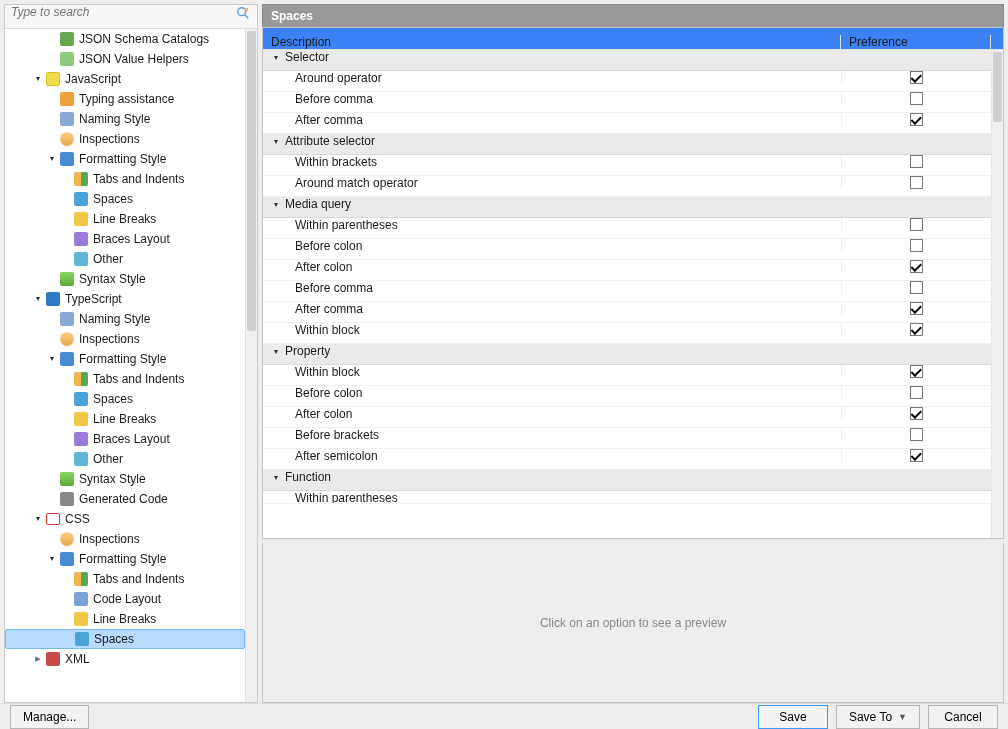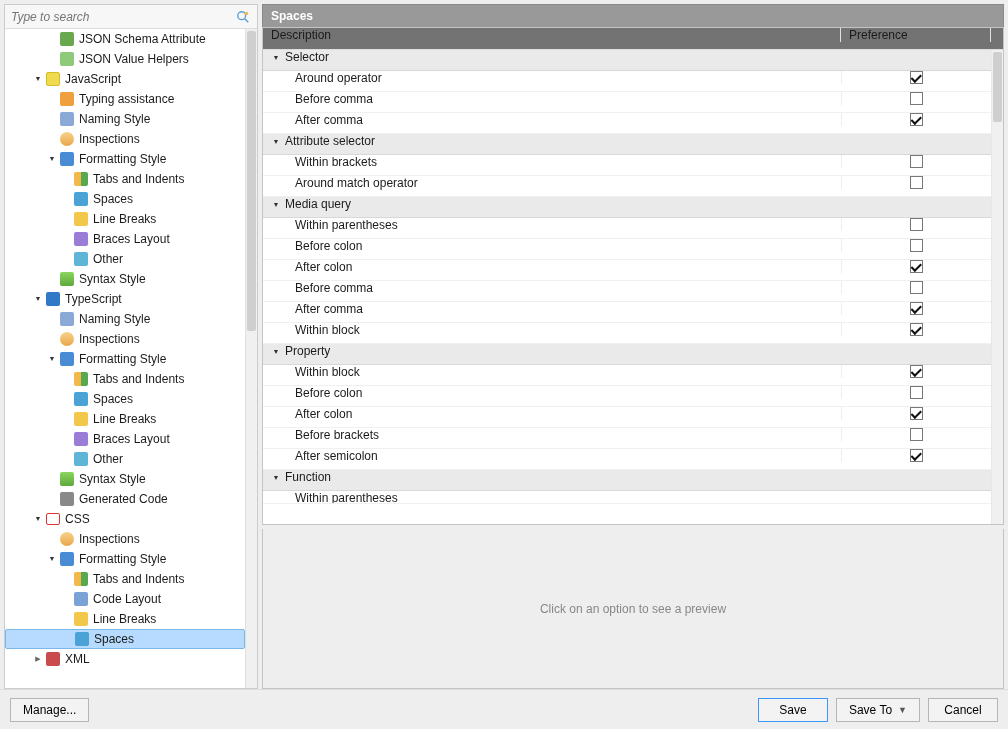--- a/index.html
+++ b/index.html
@@ -1,54 +1,54 @@
 <!DOCTYPE html>
 <html><head>
 <meta charset="utf-8">
 <style>
 * { box-sizing: border-box; margin: 0; padding: 0; }
 html, body { width: 1008px; height: 729px; overflow: hidden; font-family: "Segoe UI", Tahoma, sans-serif; font-size: 12px; color: #1b1b1b; background: #eeeeee; }
 .root { display: flex; flex-direction: column; height: 100%; }
 .main { flex: 1; display: flex; min-height: 0; padding: 4px 4px 0 4px; gap: 4px; }
 .left-pane { width: 254px; display: flex; flex-direction: column; background: #fff; border: 1px solid #ccc; }
-.search-row { display: flex; align-items: center; border-bottom: 1px solid #dcdcdc; background: #f7f7f7; height: 24px; padding: 0 6px; }
+.search-row { display: flex; align-items: flex-start; border-bottom: 1px solid #dcdcdc; background: #f7f7f7; height: 24px; padding: 0 6px; }
 .search-row input { flex: 1; border: none; outline: none; background: transparent; font-size: 12px; color: #777; font-style: italic; }
 .search-row .mag { width: 16px; height: 16px; display: inline-flex; align-items: center; justify-content: center; }
 .tree-wrap { flex: 1; overflow: hidden; position: relative; }
 .tree { position: absolute; inset: 0 12px 0 0; overflow-y: auto; }
 .vscroll-track { position: absolute; right: 0; top: 0; bottom: 0; width: 12px; background: #f0f0f0; border-left: 1px solid #e0e0e0; }
 .vscroll-thumb { position: absolute; left: 1px; right: 1px; background: #cfcfcf; border-radius: 2px; }
 .node { display: flex; align-items: center; height: 20px; white-space: nowrap; cursor: default; }
 .node .arrow { width: 10px; display: inline-flex; justify-content: center; color: #555; font-size: 10px; line-height: 1; }
 .node .icon { width: 16px; height: 16px; margin: 0 4px 0 2px; display: inline-flex; align-items: center; justify-content: center; }
 .node.selected { background: #b6dbff; border: 1px solid #7ab8e8; border-radius: 2px; height: 20px; }
 .node.selected .label { font-weight: 400; }
 .arrow-right::before { content: "▶"; transform: scale(0.7); display: inline-block; color: #666; }
 .arrow-down::before { content: "▼"; transform: scale(0.7); display: inline-block; color: #333; }
 .right-pane { flex: 1; display: flex; flex-direction: column; min-width: 0; }
 .title-bar { background: #999; color: #fff; font-weight: 600; padding: 4px 8px; border: 1px solid #888; border-bottom: none; }
 .grid-area { flex: 1; background: #fff; border: 1px solid #c4c4c4; display: flex; flex-direction: column; min-height: 0; }
-.grid-header { display: flex; border-bottom: 1px solid #ddd; background: #737373; height: 22px; align-items: flex-start; }
+.grid-header { display: flex; border-bottom: 1px solid #ddd; background: #3b82f6; height: 22px; align-items: flex-end; }
 .col-desc { flex: 1; padding: 0 8px; border-right: 1px solid #e0e0e0; }
 .col-pref { width: 150px; padding: 0 8px; border-right: 1px solid #e0e0e0; }
 .col-sb { width: 12px; }
 .grid-body { flex: 1; overflow: hidden; position: relative; }
 .grid-rows { position: absolute; inset: 0 12px 0 0; overflow: hidden; }
 .grid-scroll { position: absolute; right: 0; top: 0; bottom: 0; width: 12px; background: #f0f0f0; border-left: 1px solid #e8e8e8; }
 .grid-scroll .th { position: absolute; left: 1px; right: 1px; top: 2px; height: 70px; background: #cfcfcf; border-radius: 2px; }
 .grow { display: flex; align-items: flex-start; height: 21px; border-bottom: 1px solid #f0f0f0; }
 .grow.group { background: #eaeaea; border-bottom: 1px solid #d8d8d8; }
 .grow.group .glabel { font-weight: 400; padding-left: 2px; }
 .grow .cell-desc { flex: 1; padding-left: 6px; display: flex; align-items: center; }
 .grow .cell-pref { width: 150px; border-left: 1px solid #eee; display: flex; align-items: center; justify-content: center; }
 .grow .chk { width: 13px; height: 13px; border: 1px solid #777; background: #fff; display: inline-flex; align-items: center; justify-content: center; }
 .grow .chk.checked::after { content: ""; width: 8px; height: 4px; border-left: 2px solid #111; border-bottom: 2px solid #111; transform: rotate(-45deg) translate(0px,-1px); }
 .grow .garrow { width: 14px; display: inline-flex; justify-content: center; font-size: 10px; color: #333; }
 .preview-pane { height: 160px; border: 1px solid #c4c4c4; border-top: none; margin-top: 4px; background: #eeeeee; display: flex; align-items: center; justify-content: center; color: #888; }
-.footer { height: 40px; display: flex; align-items: center; padding: 0 10px; gap: 8px; border-top: 1px solid #ddd; }
+.footer { height: 26px; display: flex; align-items: center; padding: 0 10px; gap: 8px; border-top: 1px solid #ddd; }
 .footer .spacer { flex: 1; }
 .btn { min-width: 70px; height: 24px; padding: 0 12px; background: #f3f3f3; border: 1px solid #b5b5b5; cursor: pointer; font-size: 12px; display: inline-flex; align-items: center; justify-content: center; gap: 6px; }
 .btn.primary { border: 1px solid #3b99fc; }
 .btn .dd { font-size: 9px; color: #555; }
 
 .ic { width: 14px; height: 14px; border-radius: 2px; display: inline-block; }
 .ic-json { background: #6aa84f; }
 .ic-json2 { background: #8fc97a; }
 .ic-typing { background: #ef9f3b; }
 .ic-js { background: #f0db4f; border: 1px solid #d4bd2a; }
@@ -84,21 +84,21 @@
             </svg>
         </span>
       </div>
       <div class="tree-wrap">
         <div class="tree" id="tree">
             <div class="node" style="padding-left: 42px;">
               <span class="arrow "></span>
               <span class="icon">
                 <span class="ic ic-json"></span>
               </span>
-              <span class="label">JSON Schema Attribute</span>
+              <span class="label">JSON Schema Catalogs</span>
             </div>
             <div class="node" style="padding-left: 42px;">
               <span class="arrow "></span>
               <span class="icon">
                 <span class="ic ic-json2"></span>
               </span>
               <span class="label">JSON Value Helpers</span>
             </div>
             <div class="node" style="padding-left: 28px;">
               <span class="arrow arrow-down"></span>

